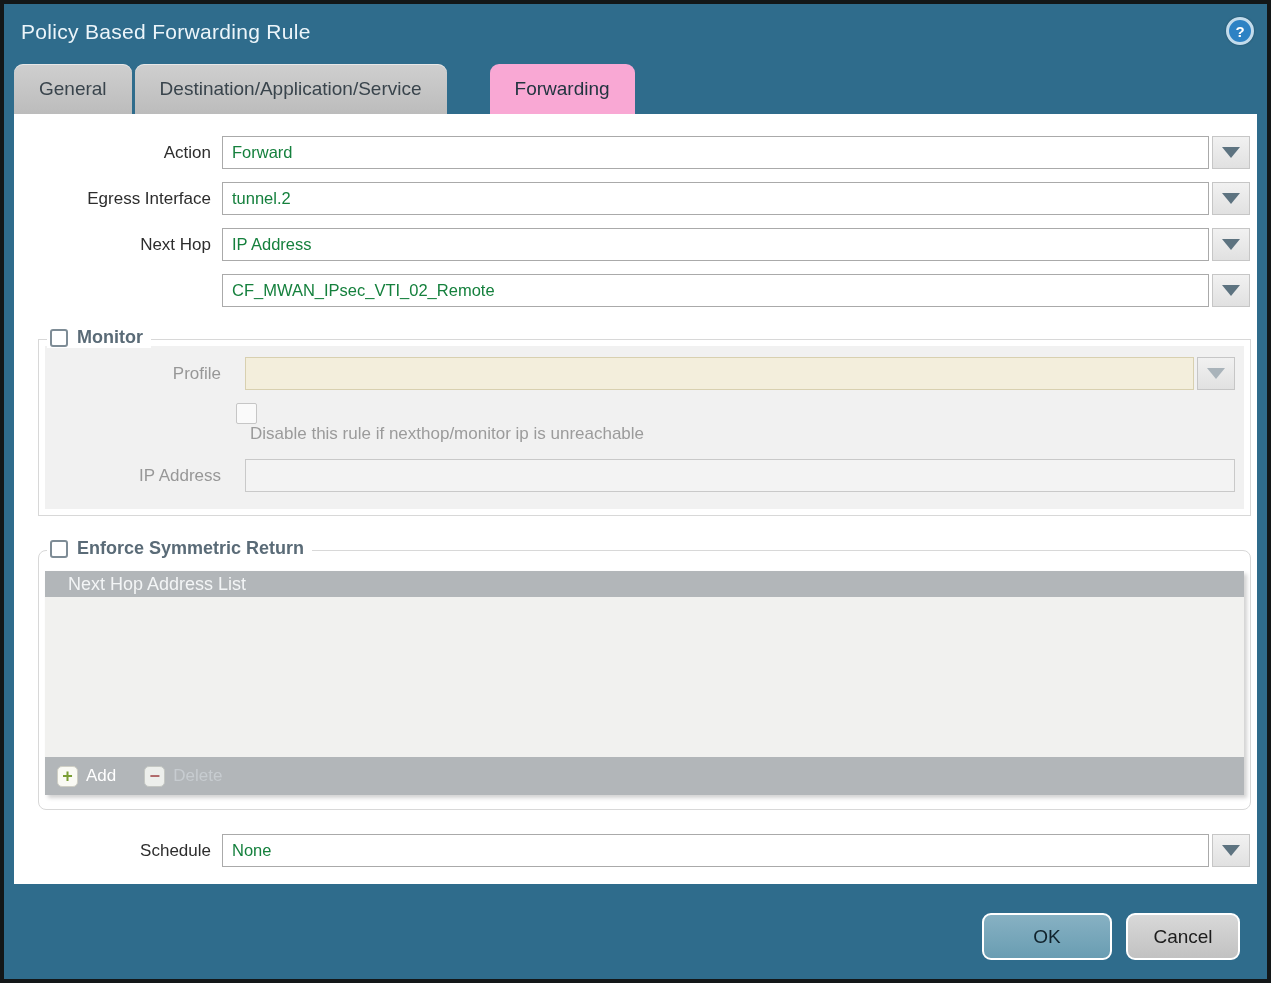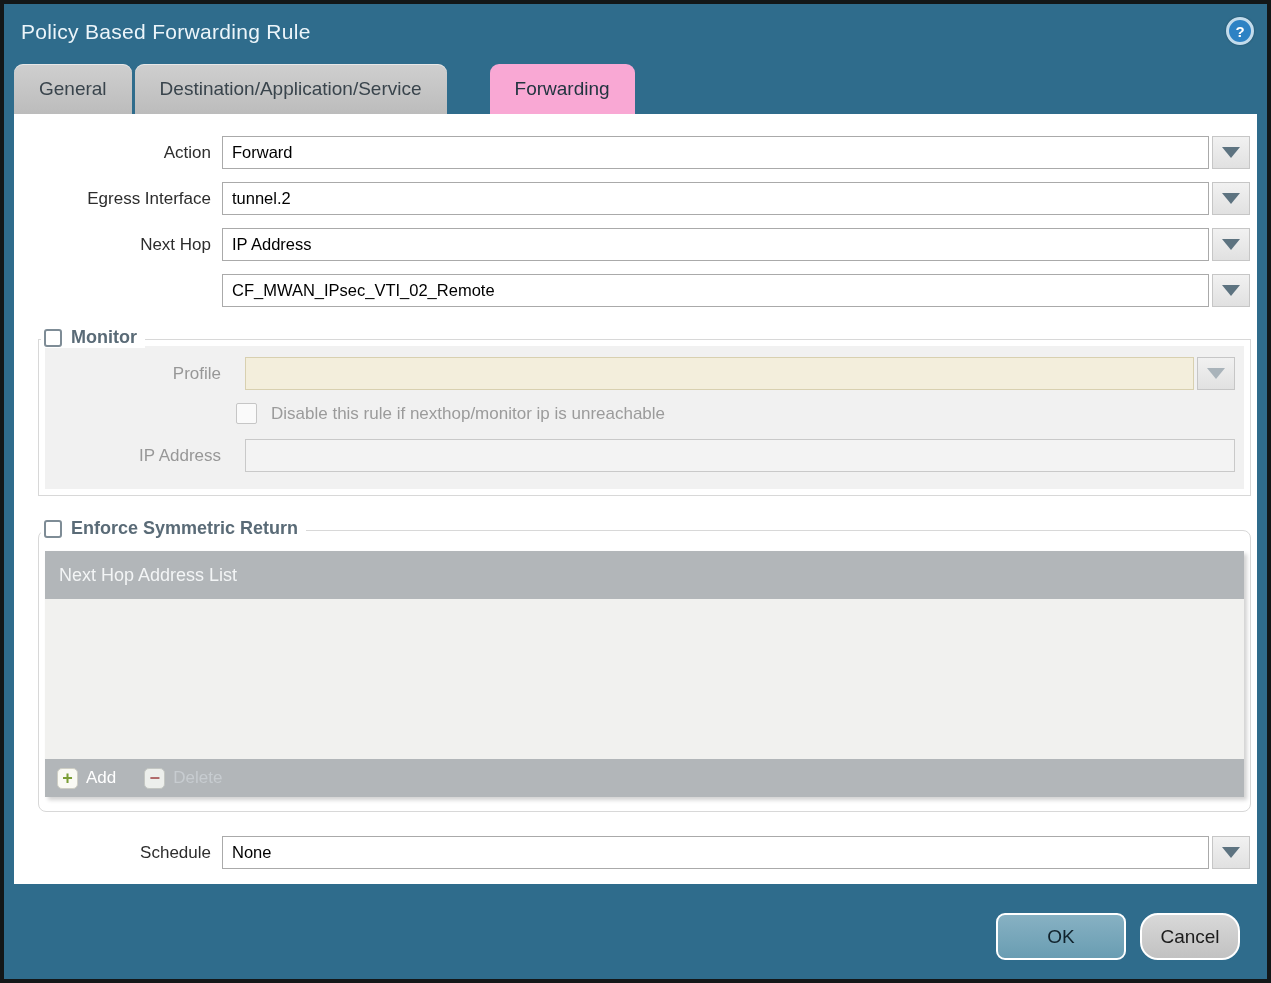--- a/index.html
+++ b/index.html
@@ -33,56 +33,56 @@
   .tab.active{background:#f9a8d4;color:#223540;box-shadow:none;margin-left:40px;}
   
   .content{
     position:absolute;left:10px;right:10px;top:110px;bottom:95px;background:#fff;
     box-sizing:border-box;padding:22px 6px 0 0;
   }
   .frow{display:flex;align-items:center;margin:0 1px 13px 0;}
   .flabel{width:197px;flex-shrink:0;text-align:right;padding-right:11px;font-size:17px;color:#2d2d2d;}
   .fbox{
     flex:1;height:33px;box-sizing:border-box;border:1px solid #aaaaaa;background:#fff;
-    display:flex;align-items:center;padding:0 9px;font-size:16.5px;color:#000000;cursor:text;
+    display:flex;align-items:center;padding:0 9px;font-size:16.5px;color:#15803d;cursor:text;
   }
   .ddbtn{
     width:38px;height:33px;box-sizing:border-box;margin-left:3px;flex-shrink:0;
     background:linear-gradient(#f1f1f1,#e1e1e1);border:1px solid #c6c6c6;
     display:flex;align-items:center;justify-content:center;cursor:pointer;
   }
   .arrow{width:0;height:0;border-left:9px solid transparent;border-right:9px solid transparent;border-top:11px solid #5d7380;}
   .arrow.dim{border-top-color:#a9b3ba;}
   
   .group{
     position:relative;margin:28px 0 0 24px;border:1px solid #d8d8d8;
     padding:6px;box-sizing:border-box;
   }
   .group-legend{
-    position:absolute;top:-13px;left:2px;background:#fff;padding:0 8px 0 3px;
+    position:absolute;top:-13px;left:8px;background:#fff;padding:0 8px 0 3px;
     display:flex;align-items:center;gap:9px;font-size:18px;font-weight:bold;color:#5a6b77;
   }
   .cb{
     width:18px;height:18px;box-sizing:border-box;border:2px solid #7e8c96;border-radius:3px;
     background:#fff;cursor:pointer;flex-shrink:0;
   }
   .panel{background:#f1f1f1;padding:11px 9px 15px 0;}
   .prow{display:flex;align-items:center;margin-bottom:13px;}
   .prow:last-child{margin-bottom:2px;}
   .plabel{width:176px;flex-shrink:0;text-align:right;padding-right:24px;font-size:17px;color:#979797;}
   .fbox.cream{background:#f3eedc;border-color:#d8d0b0;cursor:default;}
   .fbox.disabled{background:#f3f3f3;border-color:#c9c9c9;cursor:default;}
-  .cb-row{display:flex;align-items:center;margin:8px 0 15px 191px;}
+  .cb-row{display:flex;align-items:flex-start;margin:8px 0 15px 191px;flex-direction:column;}
   .cb.dim{width:21px;height:21px;border:1px solid #c6c6c6;background:#fafafa;border-radius:2px;cursor:default;}
   .cb-text{margin-left:14px;font-size:17px;color:#9b9b9b;}
   
   .nh-table{margin:14px 0 8px 0;box-shadow:3px 3px 4px rgba(0,0,0,.18);}
   .nh-head{
-    height:48px;background:#b2b6b9;display:flex;align-items:center;
-    padding-left:14px;color:#f3f5f6;font-size:18px;
+    height:26px;background:#b2b6b9;display:flex;align-items:center;
+    padding-left:23px;color:#f3f5f6;font-size:18px;
   }
   .nh-body{height:160px;background:#f1f1ef;}
   .nh-foot{height:38px;background:#b2b6b9;display:flex;align-items:center;padding-left:12px;gap:28px;}
   .tool{display:flex;align-items:center;gap:8px;cursor:pointer;}
   .tool-icon{
     width:21px;height:21px;border-radius:5px;background:#fafaf4;border:1px solid #cfcfc5;
     box-sizing:border-box;display:flex;align-items:center;justify-content:center;
     font-size:18px;font-weight:bold;line-height:1;
   }
   .plus{color:#7a9e35;}
@@ -93,21 +93,21 @@
   .tool.disabled .tool-label{color:#c7ccd0;}
   
   .schedule-row{margin-top:24px;}
   
   .footer-buttons{position:absolute;right:27px;bottom:19px;display:flex;gap:14px;}
   .btn{
     height:47px;box-sizing:border-box;border:2px solid #ffffff;border-radius:9px;
     display:flex;align-items:center;justify-content:center;font-size:19px;cursor:pointer;
   }
   .btn.ok{width:130px;background:linear-gradient(#87b1c3,#699db2);color:#10222c;}
-  .btn.cancel{width:100px;background:linear-gradient(#d8d8d8,#c2c2c2);color:#1c1c1c;border-radius:18px;}
+  .btn.cancel{width:114px;background:linear-gradient(#d8d8d8,#c2c2c2);color:#1c1c1c;}
 </style>
 </head>
 <body>
 
 <div class="window">
 
   <div class="title">Policy Based Forwarding Rule</div>
 
   <div class="help">
     <span>?</span>

